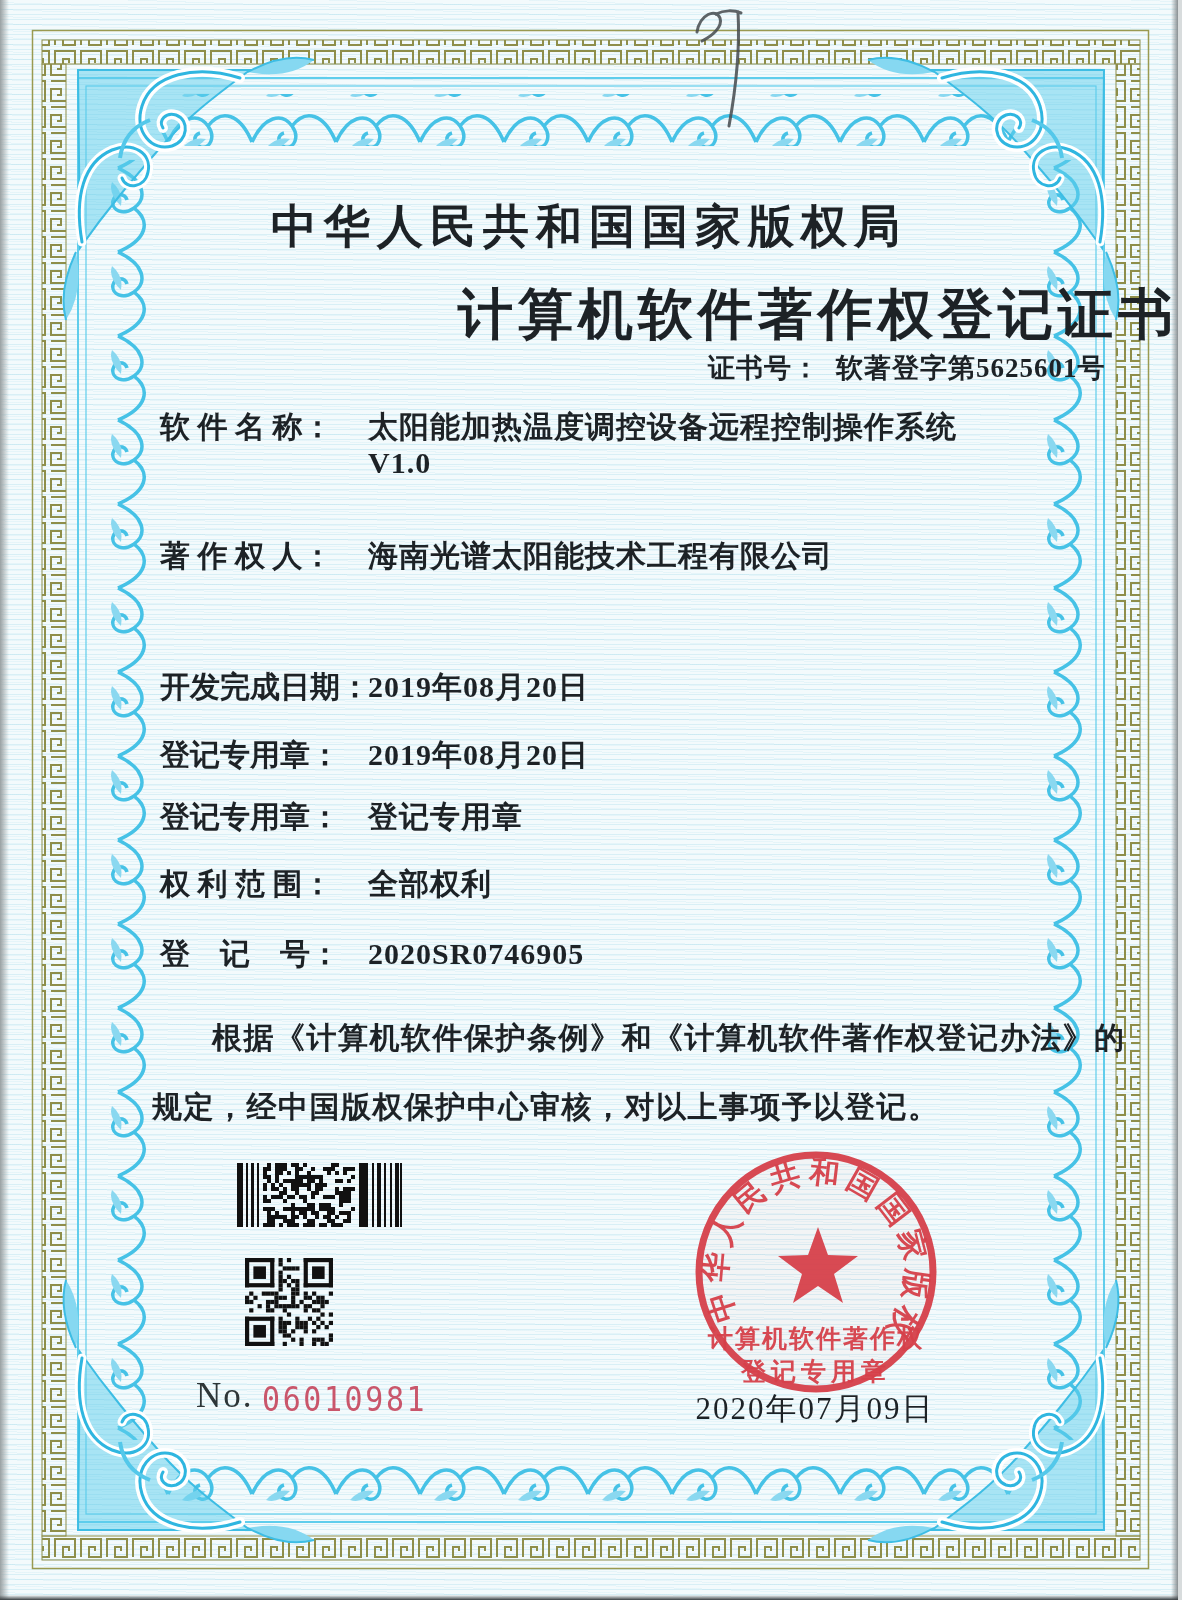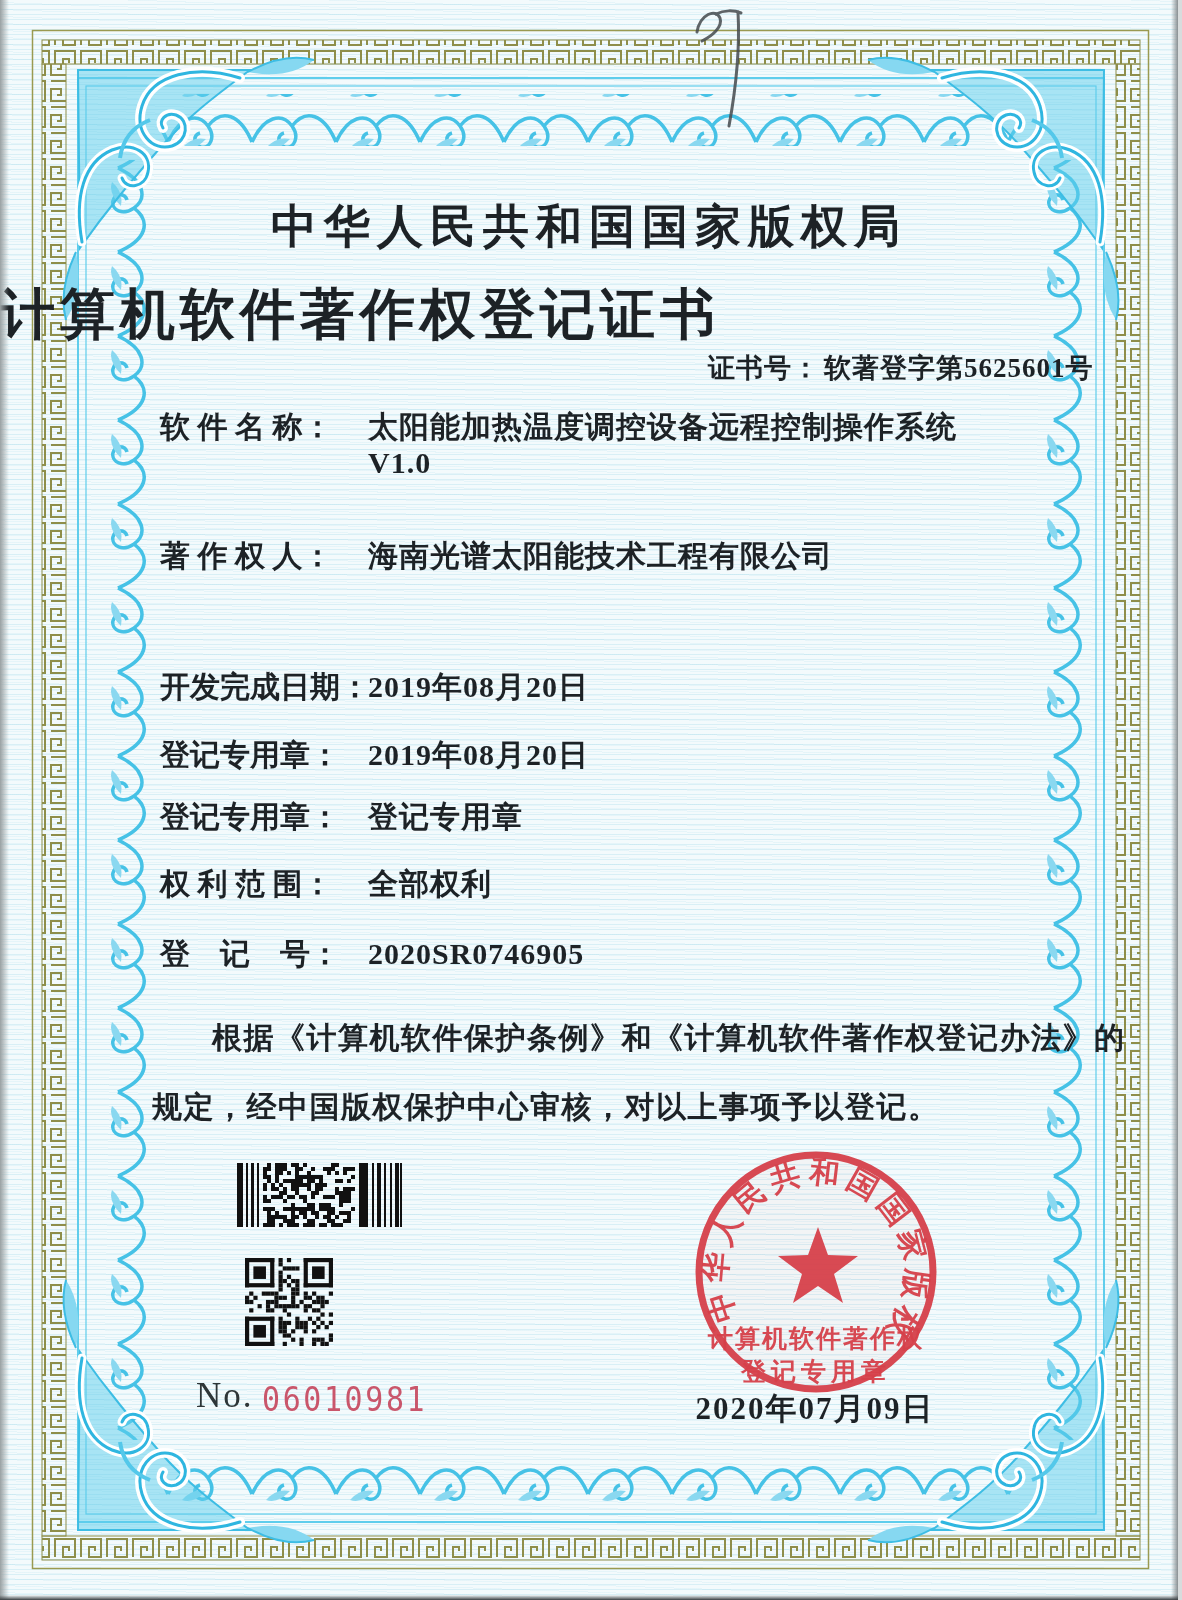--- a/index.html
+++ b/index.html
@@ -10,30 +10,30 @@
       repeating-linear-gradient(2deg, rgba(108,196,222,0.10) 0 1px, rgba(255,255,255,0) 1px 7px),
       #f3fafc;
     font-family:"Liberation Serif","DejaVu Serif",serif;
     color:#1d2226;
   }
   .abs{position:absolute;}
   .scan-left{left:0;top:0;bottom:0;width:9px;background:linear-gradient(90deg,#9aa1a3,rgba(255,255,255,0));}
   .scan-right{right:0;top:0;bottom:0;width:7px;background:linear-gradient(-90deg,#8a9093,rgba(255,255,255,0));}
   .scan-bottom{left:0;right:0;bottom:0;height:5px;background:linear-gradient(0deg,#3c4144,rgba(255,255,255,0));}
   .authority{left:0;right:0;top:196px;text-align:center;font-size:46px;font-weight:700;letter-spacing:7px;}
-  .cert-title{left:0;right:0;top:278px;text-align:left;font-size:55px;font-weight:700;letter-spacing:5px;}
+  .cert-title{left:0;right:0;top:278px;text-align:right;font-size:55px;font-weight:700;letter-spacing:5px;}
   .cert-no{left:708px;top:350px;font-size:27px;font-weight:700;letter-spacing:1px;}
-  .cert-no .v{margin-left:4px;}
+  .cert-no .v{margin-left:16px;}
   .row-label{left:160px;font-size:30px;font-weight:700;line-height:34px;white-space:nowrap;}
   .row-value{left:368px;font-size:30px;font-weight:700;line-height:34px;white-space:nowrap;letter-spacing:1px;}
   .para{font-size:30px;font-weight:700;letter-spacing:1.5px;white-space:nowrap;}
   .serial-label{left:196px;top:1376px;font-size:35px;font-weight:400;color:#2e3638;letter-spacing:2px;}
   .serial-value{left:262px;top:1379px;font-size:34px;font-weight:400;color:#c9566b;
     font-family:"DejaVu Sans Mono","Liberation Mono",monospace;letter-spacing:3px;transform:scaleX(.88);transform-origin:left;}
-  .issue-date{left:655px;top:1388px;width:320px;text-align:center;font-size:31px;font-weight:700;letter-spacing:2px;}
+  .issue-date{left:655px;top:1388px;width:320px;text-align:center;font-size:31px;font-weight:400;letter-spacing:2px;}
 </style>
 </head>
 <body>
 
 <div class="page">
 
   <svg class="abs" width="1182" height="1600" viewBox="0 0 1182 1600" style="left:0;top:0">
     <defs>
       <pattern id="greekH" width="26" height="24" patternUnits="userSpaceOnUse">
         <path d="M3,21 V3 H23 V21 H11 V11 H17 V15" fill="none" stroke="#8e8e4a" stroke-width="2"></path>

